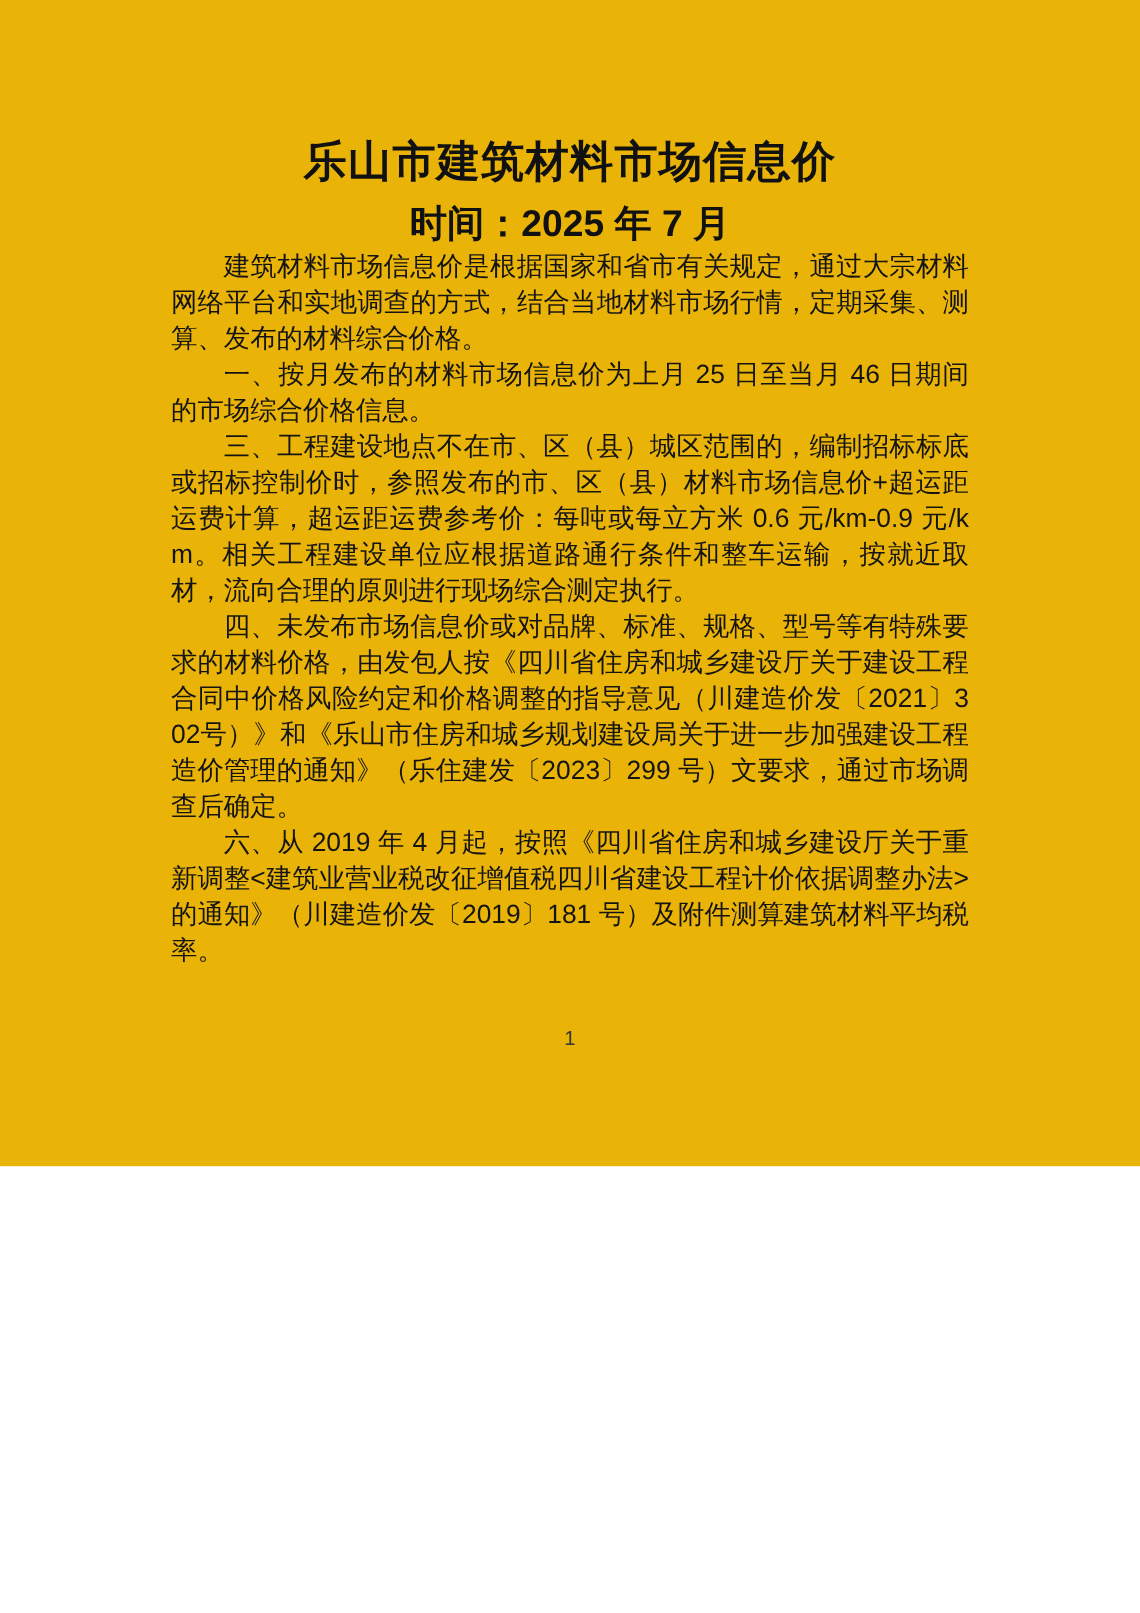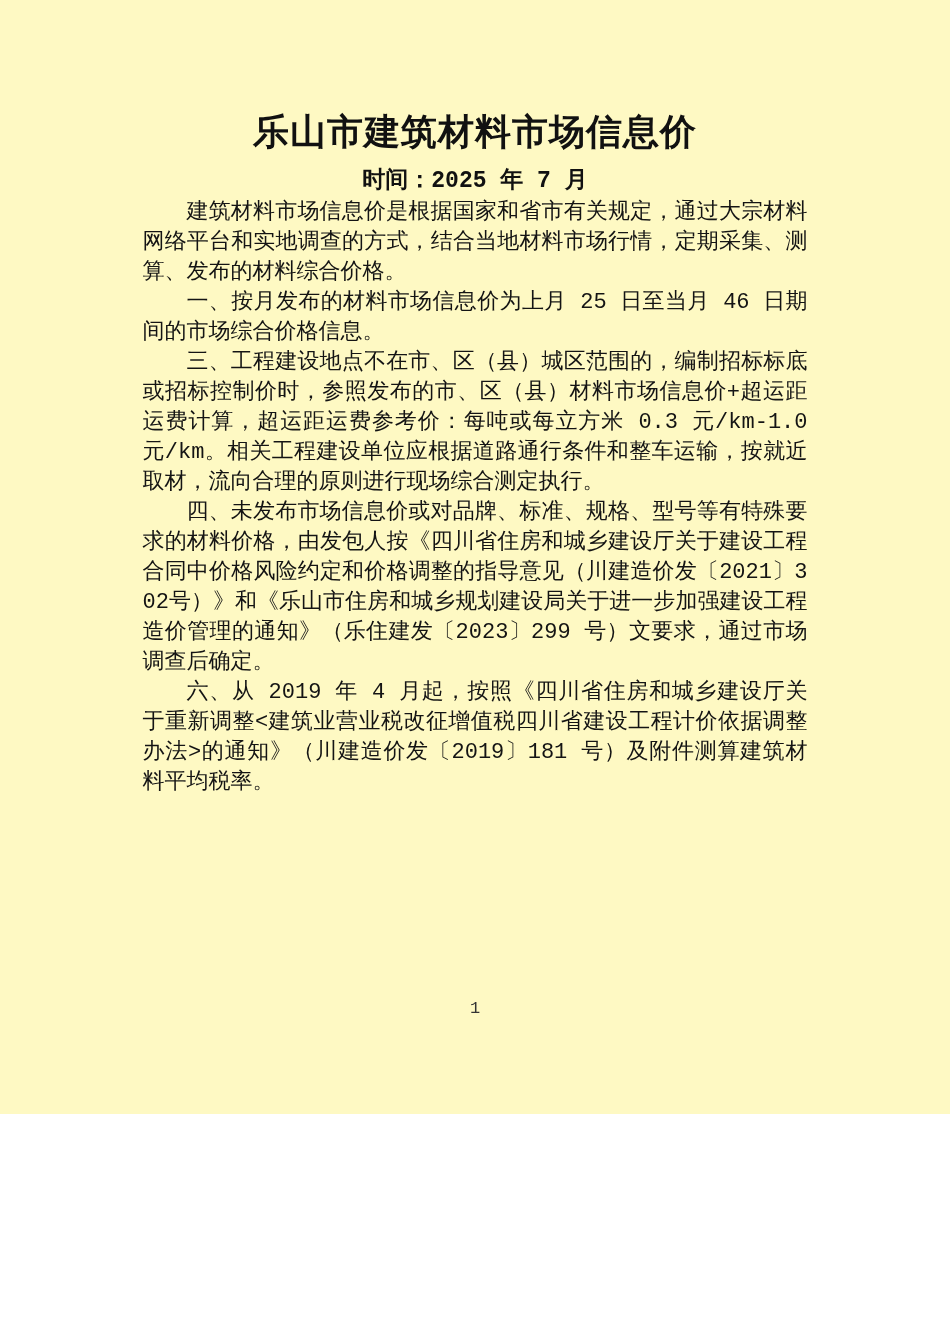--- a/index.html
+++ b/index.html
@@ -3,41 +3,41 @@
 <meta charset="utf-8">
 <style>
   html, body {
     margin: 0;
     padding: 0;
     background: #ffffff;
   }
   .page {
     position: relative;
     width: 950px;
-    height: 1114px;
-    background: #fef9c3;
+    height: 972px;
+    background: #eab308;
     color: #141414;
-    font-family: Liberation Mono, monospace;
+    font-family: Liberation Sans, sans-serif;
     overflow: hidden;
     box-sizing: border-box;
   }
   .doc-title {
     margin: 0;
     padding-top: 112px;
     text-align: center;
     font-size: 36px;
     font-weight: bold;
     line-height: 1.25;
     letter-spacing: 1px;
     color: #111111;
   }
   .doc-subtitle {
     margin: 11px 0 0 0;
     text-align: center;
-    font-size: 23px;
+    font-size: 31px;
     font-weight: bold;
     line-height: 1.2;
     color: #111111;
   }
   .doc-body {
     margin: 2px auto 0 auto;
     width: 665px;
     font-size: 22px;
     line-height: 30px;
     text-align: justify;
@@ -64,20 +64,20 @@
 
 <div class="page">
 
   <h1 class="doc-title">乐山市建筑材料市场信息价</h1>
 
   <h2 class="doc-subtitle">时间：2025 年 7 月</h2>
 
   <div class="doc-body">
     <p>建筑材料市场信息价是根据国家和省市有关规定，通过大宗材料网络平台和实地调查的方式，结合当地材料市场行情，定期采集、测算、发布的材料综合价格。</p>
     <p>一、按月发布的材料市场信息价为上月 25 日至当月 46 日期间的市场综合价格信息。</p>
-    <p>三、工程建设地点不在市、区（县）城区范围的，编制招标标底或招标控制价时，参照发布的市、区（县）材料市场信息价+超运距运费计算，超运距运费参考价：每吨或每立方米 0.3 元/km-1.0 元/km。相关工程建设单位应根据道路通行条件和整车运输，按就近取材，流向合理的原则进行现场综合测定执行。</p>
+    <p>三、工程建设地点不在市、区（县）城区范围的，编制招标标底或招标控制价时，参照发布的市、区（县）材料市场信息价+超运距运费计算，超运距运费参考价：每吨或每立方米 0.6 元/km-0.9 元/km。相关工程建设单位应根据道路通行条件和整车运输，按就近取材，流向合理的原则进行现场综合测定执行。</p>
     <p>四、未发布市场信息价或对品牌、标准、规格、型号等有特殊要求的材料价格，由发包人按《四川省住房和城乡建设厅关于建设工程合同中价格风险约定和价格调整的指导意见（川建造价发〔2021〕302号）》和《乐山市住房和城乡规划建设局关于进一步加强建设工程造价管理的通知》（乐住建发〔2023〕299 号）文要求，通过市场调查后确定。</p>
     <p>六、从 2019 年 4 月起，按照《四川省住房和城乡建设厅关于重新调整&lt;建筑业营业税改征增值税四川省建设工程计价依据调整办法&gt;的通知》（川建造价发〔2019〕181 号）及附件测算建筑材料平均税率。</p>
   </div>
 
   <div class="page-number">1</div>
 
 </div>
 
 </body></html>

